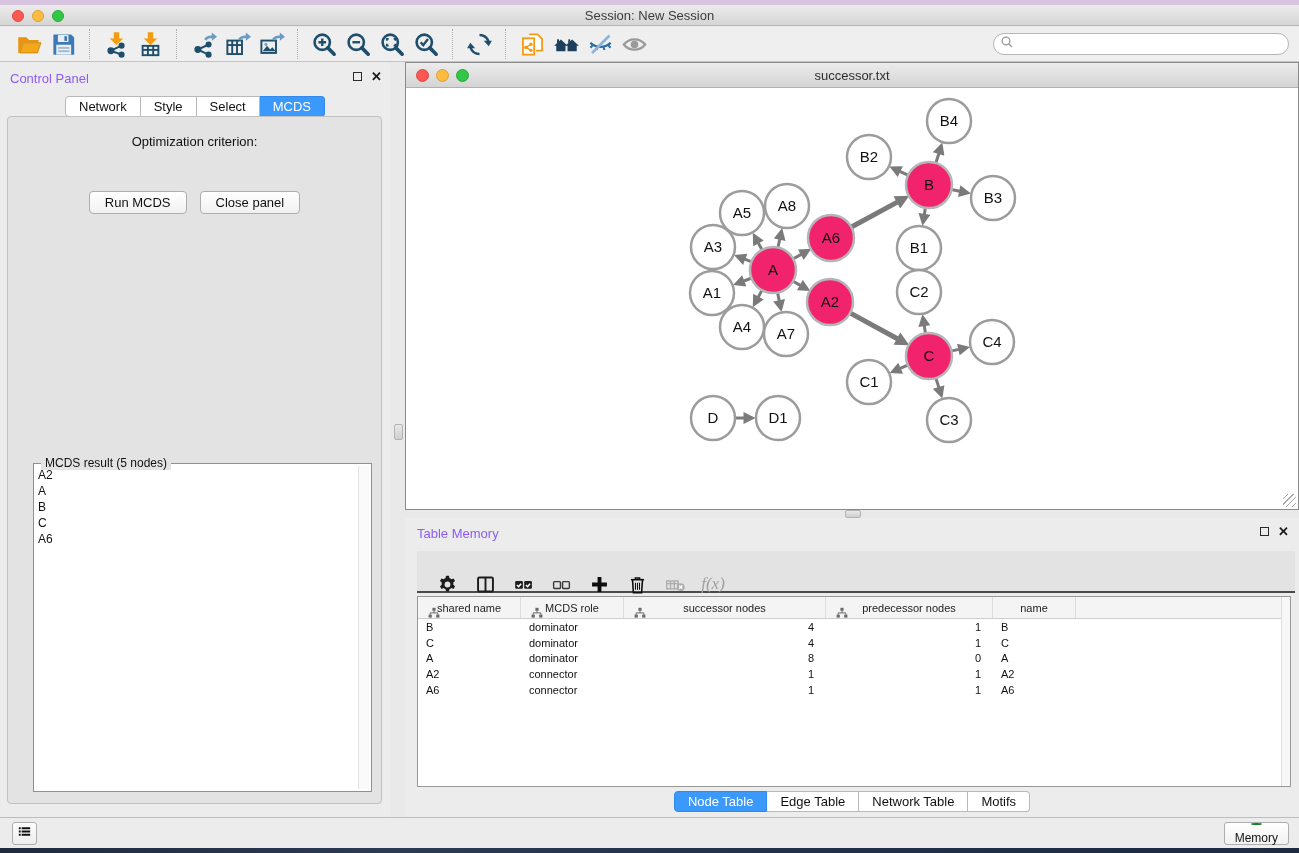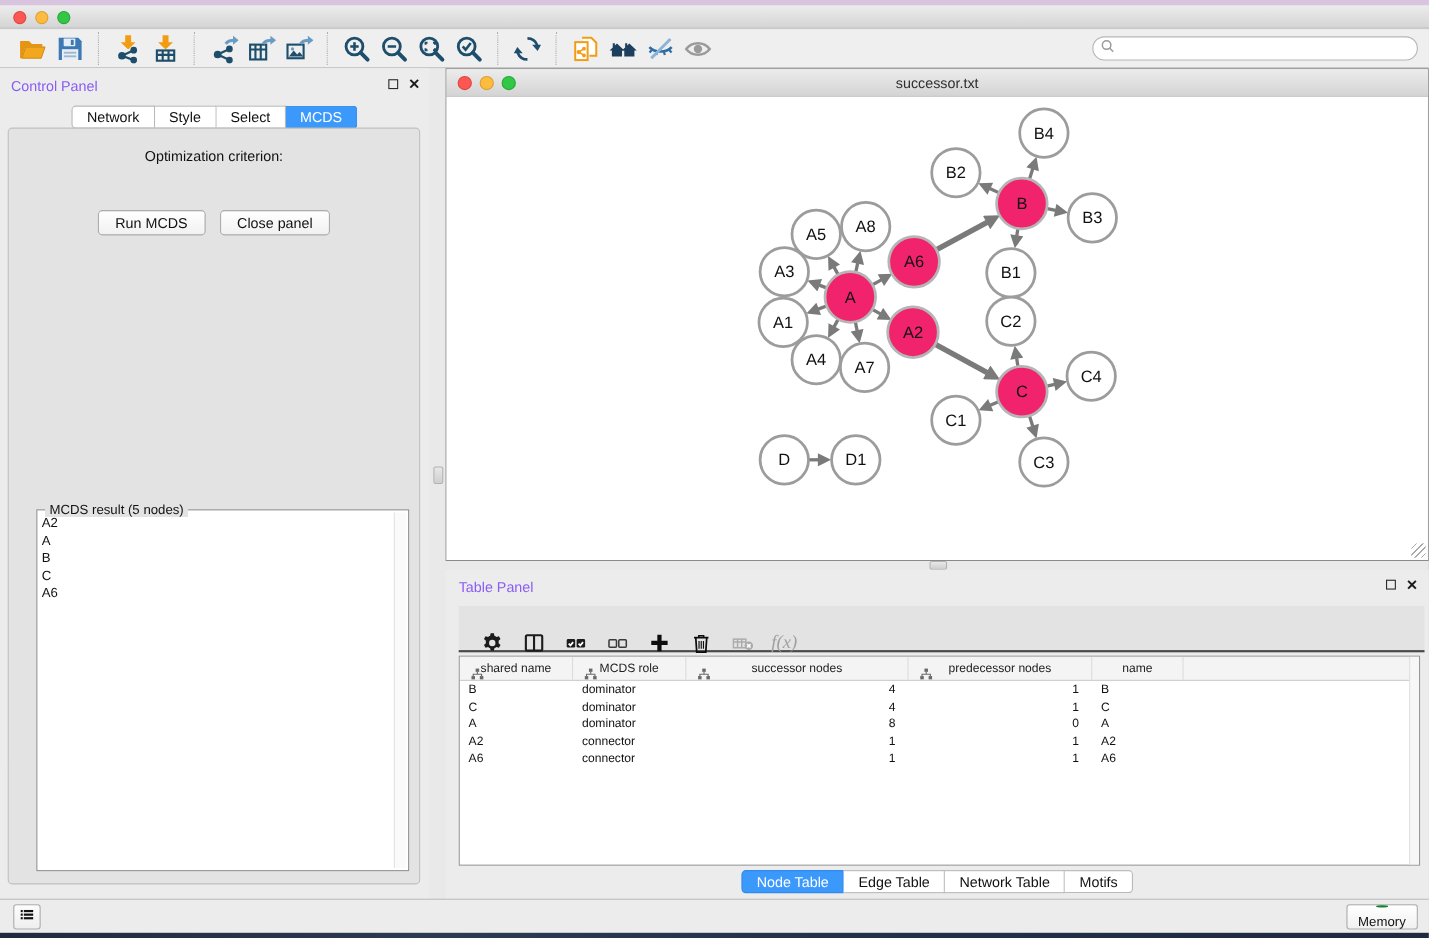--- a/index.html
+++ b/index.html
@@ -103,20 +103,21 @@
 <div class="screen">
 
   <div class="top-strip"></div>
 
   <div class="titlebar">
     <div class="lights">
       <span class="light red"></span>
       <span class="light yellow"></span>
       <span class="light green"></span>
     </div>
+    <div class="title-text">Session: New Session</div>
   </div>
 
   <div class="toolbar" id="main-toolbar">
 
     <div class="tbtn">
         <svg viewBox="0 0 24 24">
           <path fill="#e8940f" d="M2 5.5h7.2l2.4 2.4H20v2.3H6.3L3.2 19.5H2z"></path>
           <path fill="#f3a71c" stroke="#c97f05" stroke-width="0.7" d="M6.6 10.4h15.6l-3.1 9.1H3.4z"></path>
         </svg>
       </div>
@@ -430,21 +431,21 @@
           <g>
             <circle cx="371" cy="329" r="22" fill="#ffffff" stroke="#9c9c9c" stroke-width="2.5"></circle>
             <text x="371" y="334" text-anchor="middle" font-size="15" fill="#111" font-family="&quot;Liberation Sans&quot;,sans-serif">D1</text>
           </g>
         </svg>
       <div class="resize-grip"></div>
     </div>
   </div>
 
   <div class="table-panel">
-    <div class="panel-title tp-header-title" style="position:absolute;">Table Panel</div>
+    <div class="panel-title tp-header-title" style="position:absolute;">Table Memory</div>
     <div class="ph-icons tp-ph-icons">
       <span class="float-box"></span>
       <span class="close-x">✕</span>
     </div>
     <div class="tp-toolbar" id="tp-toolbar">
         <div class="tp-btn">
           <svg viewBox="0 0 24 24" fill="#1c1c1c">
             <path d="M10.3 2h3.4l.5 2.6a7.6 7.6 0 0 1 2.2 1.3l2.5-.9 1.7 3-2 1.7a7.6 7.6 0 0 1 0 2.6l2 1.7-1.7 3-2.5-.9a7.6 7.6 0 0 1-2.2 1.3l-.5 2.6h-3.4l-.5-2.6a7.6 7.6 0 0 1-2.2-1.3l-2.5.9-1.7-3 2-1.7a7.6 7.6 0 0 1 0-2.6l-2-1.7 1.7-3 2.5.9a7.6 7.6 0 0 1 2.2-1.3z"></path>
             <circle cx="12" cy="12" r="3.3" fill="#e3e3e3"></circle>
           </svg>

